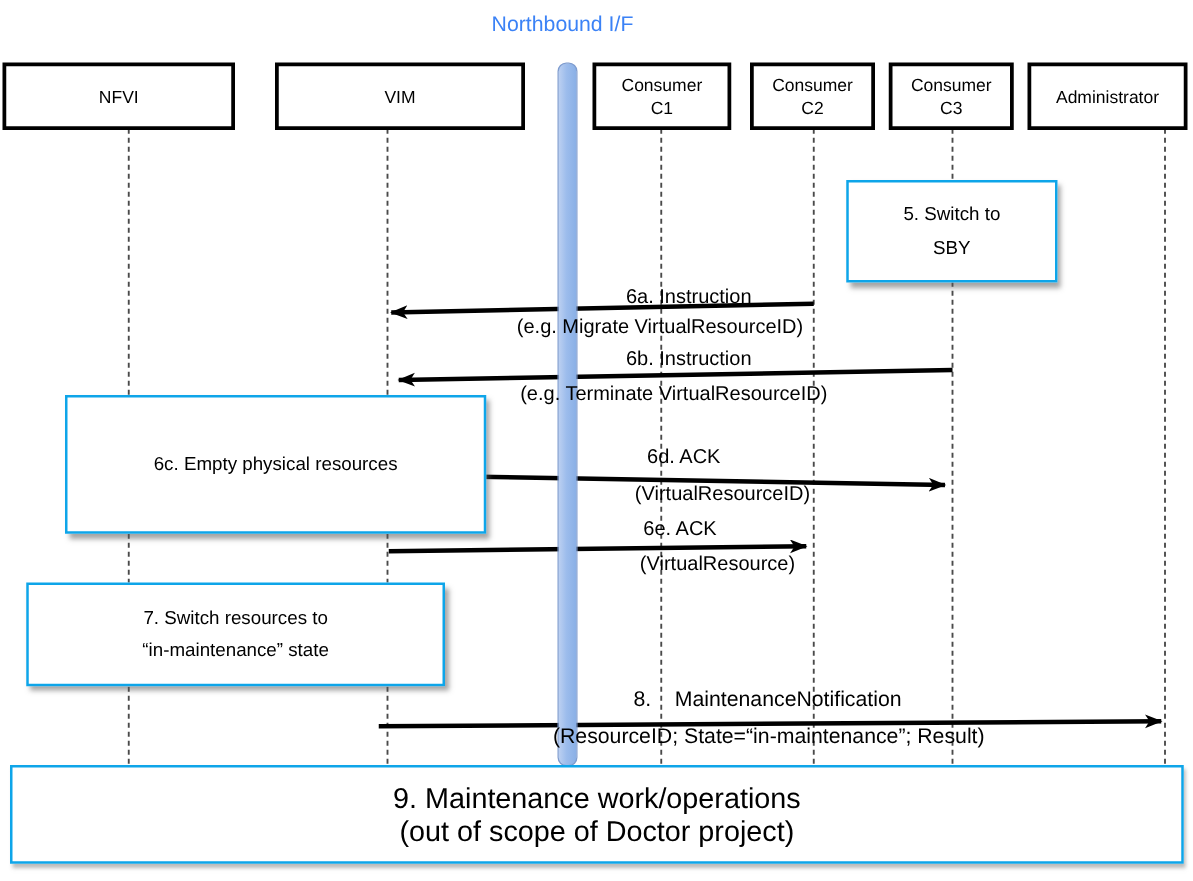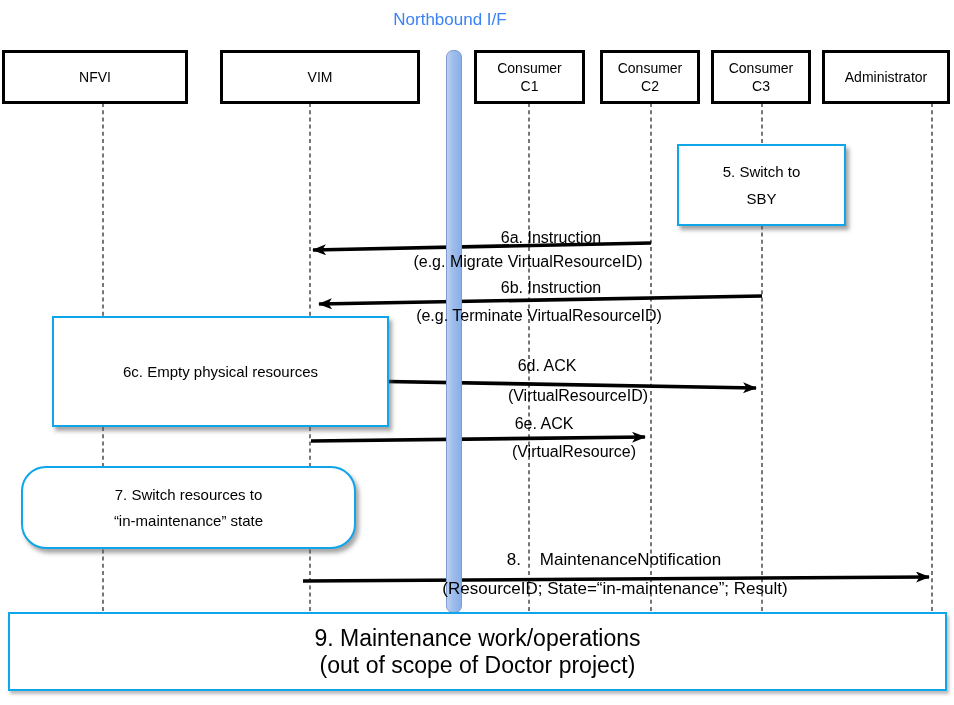--- a/index.html
+++ b/index.html
@@ -30,21 +30,21 @@
   }
   #layer-svg{left:0;top:0;z-index:1;}
   .note{
     background:#fff;border:2px solid #0ea5e9;box-sizing:border-box;z-index:3;
     display:flex;flex-direction:column;align-items:center;justify-content:center;
     text-align:center;font-size:15px;line-height:24px;
     box-shadow:3px 4px 4px rgba(90,90,90,0.55);
   }
   #note-5{left:677px;top:144px;width:169px;height:82px;font-size:15px;line-height:27px;}
   #note-6c{left:22px;top:316px;width:337px;height:111px;margin-left:30px;}
-  #note-7{left:21px;top:466px;width:335px;height:83px;line-height:26px;border-radius:25px;}
+  #note-7{left:21px;top:466px;width:335px;height:83px;line-height:26px;}
   #note-9{left:8px;top:612px;width:939px;height:79px;font-size:23px;line-height:27px;box-shadow:2px 3px 3px rgba(120,120,120,0.5);}
   .msg-label{
     z-index:4;transform:translateX(-50%);white-space:nowrap;
     font-size:16px;line-height:20px;text-align:center;
   }
   .msg-label.big{font-size:17px;}
 </style>
 </head>
 <body>
 

